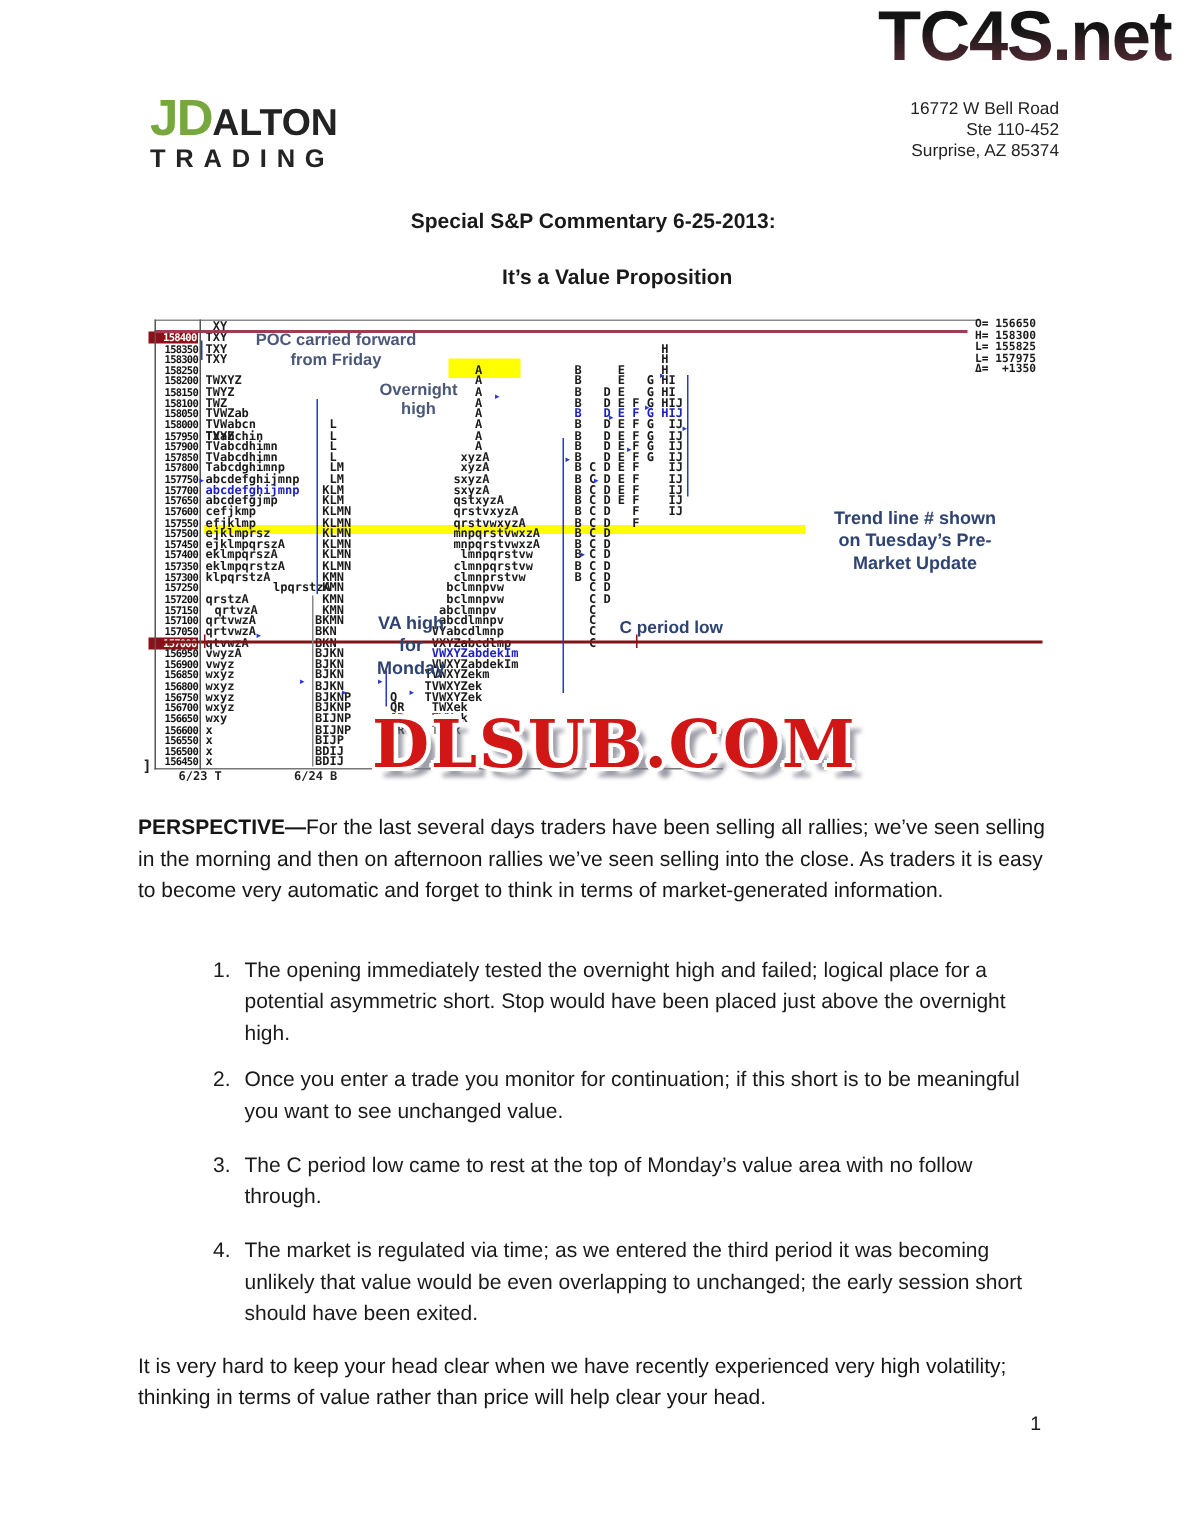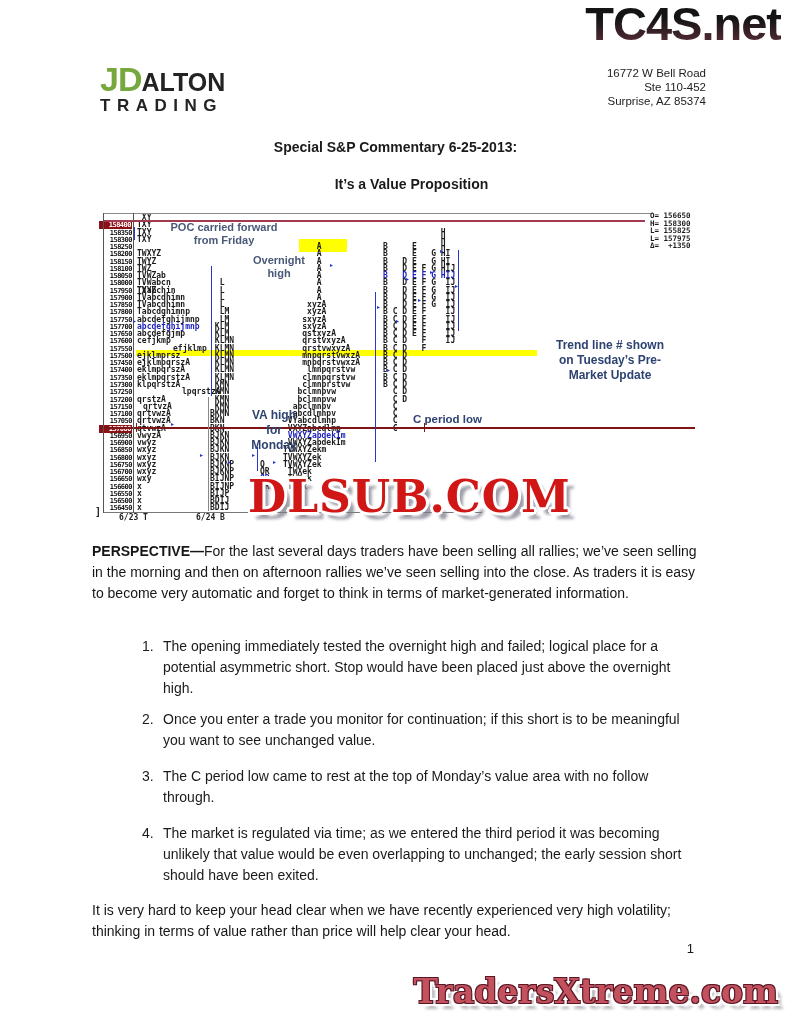--- a/index.html
+++ b/index.html
@@ -204,21 +204,21 @@
       </div>
       <div class="trow" style="top: 337.42px;">
         <span class="pr">157600</span>
         <span class="cc" style="left: 137px;">cefjkmp</span>
         <span class="cc" style="left: 210px;"> KLMN</span>
         <span class="cc" style="left: 283px;">    qrstvxyzA</span>
         <span class="cc" style="left: 383px;">B C D   F    IJ</span>
       </div>
       <div class="trow" style="top: 344.68px;">
         <span class="pr">157550</span>
-        <span class="cc" style="left: 137px; margin-left: 36px;">efjklmp</span>
+        <span class="cc" style="left: 137px;">efjklmp</span>
         <span class="cc" style="left: 210px;"> KLMN</span>
         <span class="cc" style="left: 283px;">    qrstvwxyzA</span>
         <span class="cc" style="left: 383px;">B C D   F</span>
       </div>
       <div class="trow" style="top: 351.94px;">
         <span class="pr">157500</span>
         <span class="cc" style="left: 137px;">ejklmprsz</span>
         <span class="cc" style="left: 210px;"> KLMN</span>
         <span class="cc" style="left: 283px;">    mnpqrstvwxzA</span>
         <span class="cc" style="left: 383px;">B C D</span>
@@ -391,21 +391,20 @@
       <div class="arrow" style="left: 396px; top: 318px;">▸</div>
       <div class="arrow" style="left: 387px; top: 367px;">▸</div>
       <div class="stat" style="left: 650px; top: 212px;">O= 156650</div>
       <div class="stat" style="left: 650px; top: 219.6px;">H= 158300</div>
       <div class="stat" style="left: 650px; top: 227.2px;">L= 155825</div>
       <div class="stat" style="left: 650px; top: 234.8px;">L= 157975</div>
       <div class="stat" style="left: 650px; top: 242.4px;">Δ=  +1350</div>
     </div>
 
   <div class="wm-center">DLSUB.COM</div>
-  <div class="wm-footer">TradersXtreme.com</div>
 
   <div class="para p-perspective"><b class="lead">PERSPECTIVE—</b><span>For the last several days traders have been selling all rallies; we’ve seen selling in the morning and then on afternoon rallies we’ve seen selling into the close. As traders it is easy to become very automatic and forget to think in terms of market-generated information.</span></div>
 
   <div class="li" style="top:636px;">
     <span class="num">1.</span>
     <span class="txt">The opening immediately tested the overnight high and failed; logical place for a potential asymmetric short. Stop would have been placed just above the overnight high.</span>
   </div>
   <div class="li" style="top:709px;">
     <span class="num">2.</span>
     <span class="txt">Once you enter a trade you monitor for continuation; if this short is to be meaningful you want to see unchanged value.</span>

